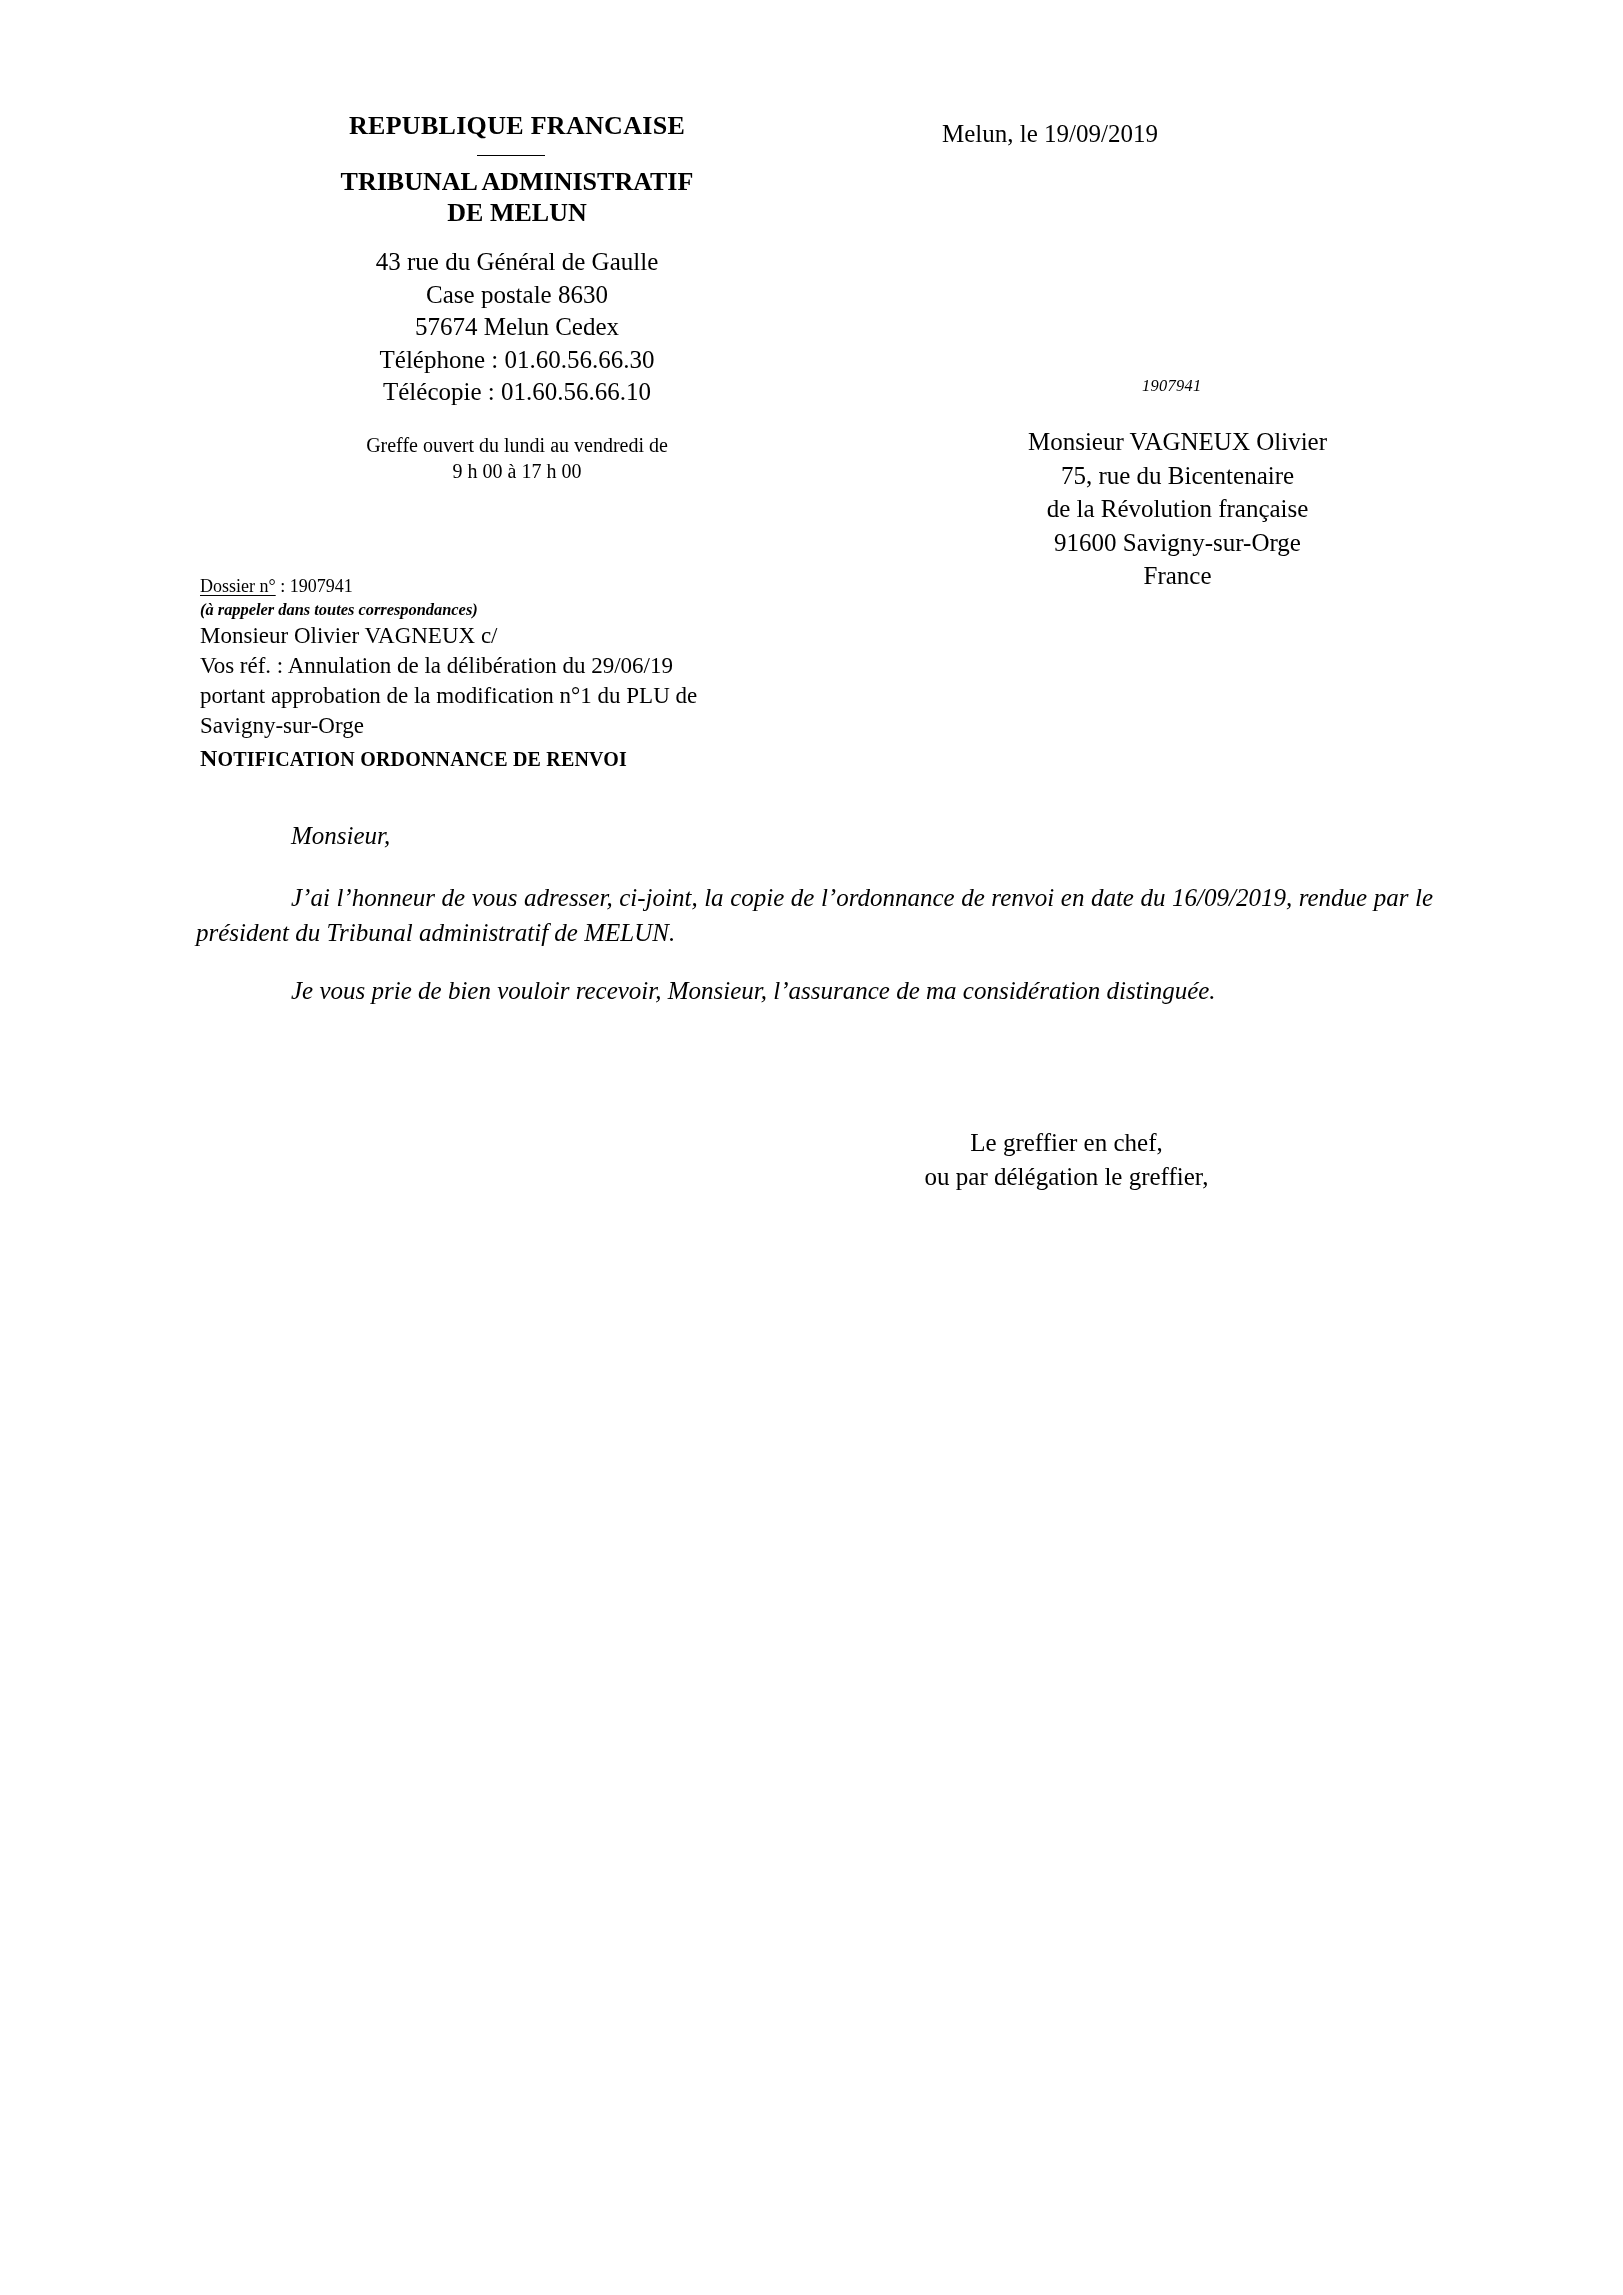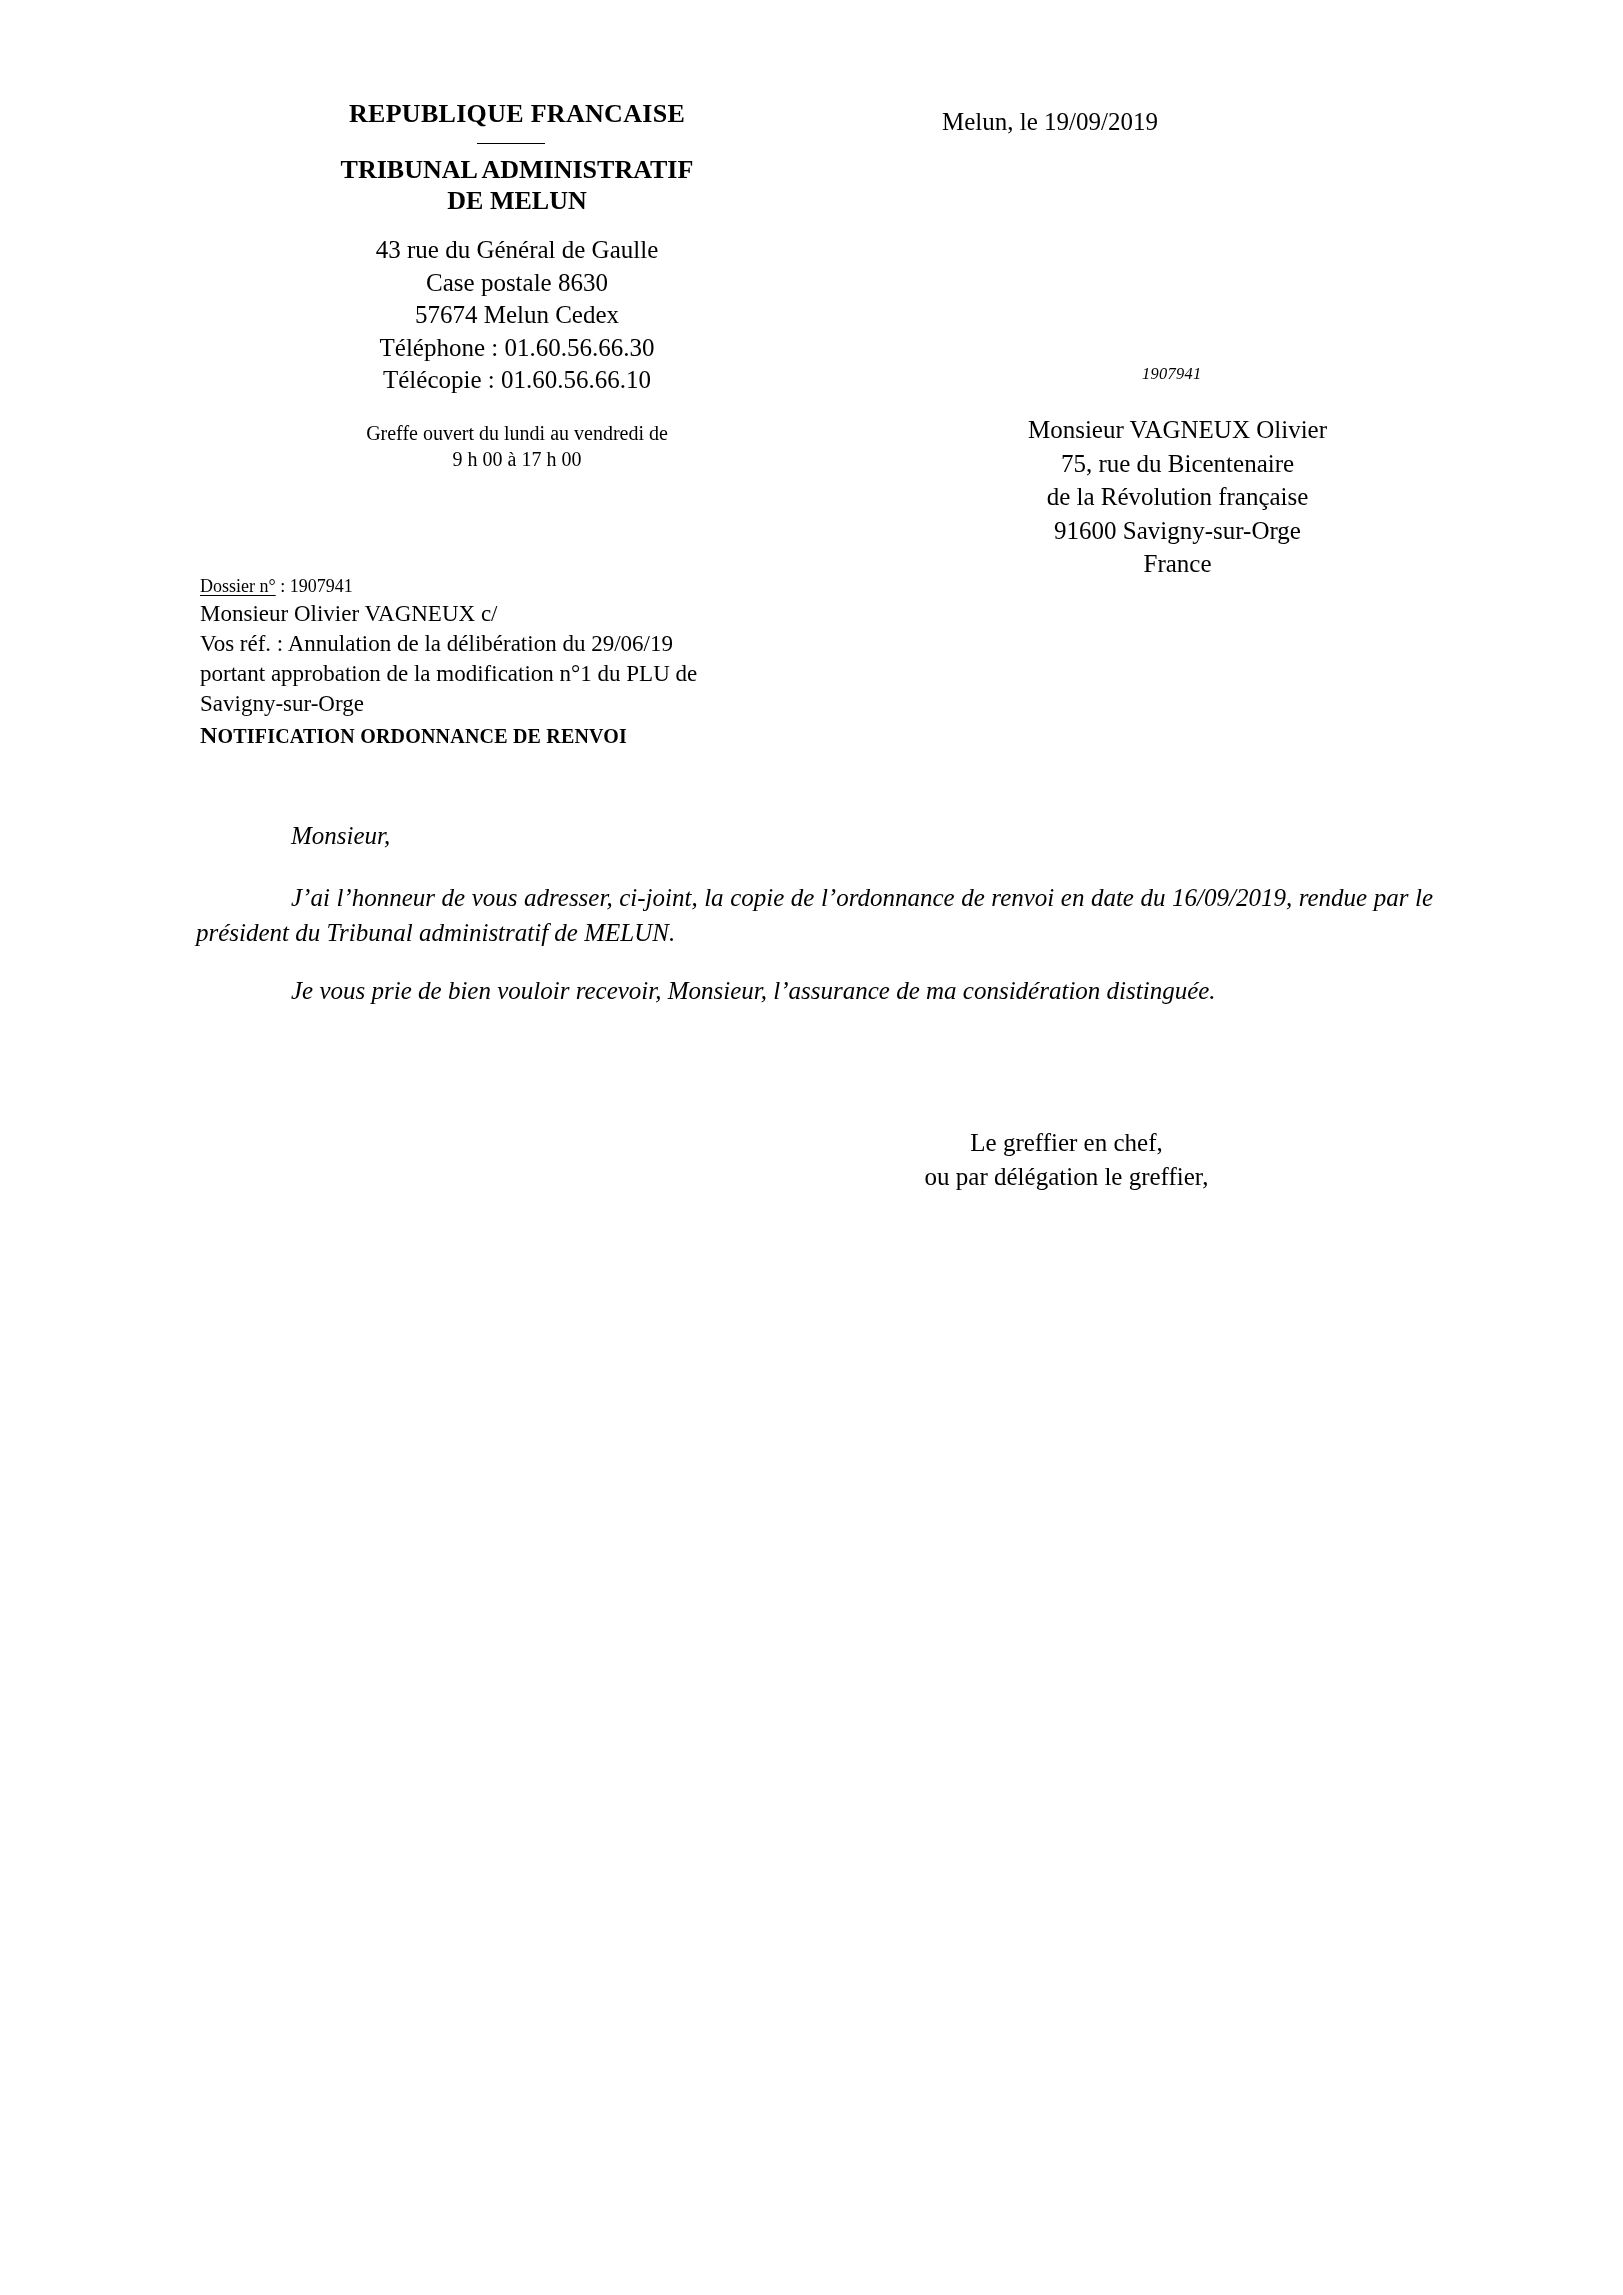--- a/index.html
+++ b/index.html
@@ -21,21 +21,21 @@
     top: 0;
     left: 0;
     width: 1623px;
     height: 2295px;
     background: #ffffff;
   }
 
   
   .header {
     position: absolute;
-    top: 99px;
+    top: 111px;
     left: 0;
     width: 1313px;
     height: 589px;
     padding-left: 16px;
   }
 
   .letterhead {
     position: absolute;
     left: 216px;
     top: 0;
@@ -221,20 +221,21 @@
       <div>de la Révolution française</div>
       <div>91600 Savigny-sur-Orge</div>
       <div>France</div>
     </div>
   </div>
 
   <div class="dossier">
     <div class="dossier-num">
       <span class="u">Dossier n°</span><span> : </span><span>1907941</span>
     </div>
+    <div class="dossier-note">(à rappeler dans toutes correspondances)</div>
     <div class="dossier-lines">
       <div>Monsieur Olivier VAGNEUX c/</div>
       <div>Vos réf. : Annulation de la délibération du 29/06/19</div>
       <div>portant approbation de la modification n°1 du PLU de</div>
       <div>Savigny-sur-Orge</div>
     </div>
     <div class="notif-title"><span class="cap">N</span><span>OTIFICATION ORDONNANCE DE RENVOI</span></div>
   </div>
 
   <div class="body-text">

